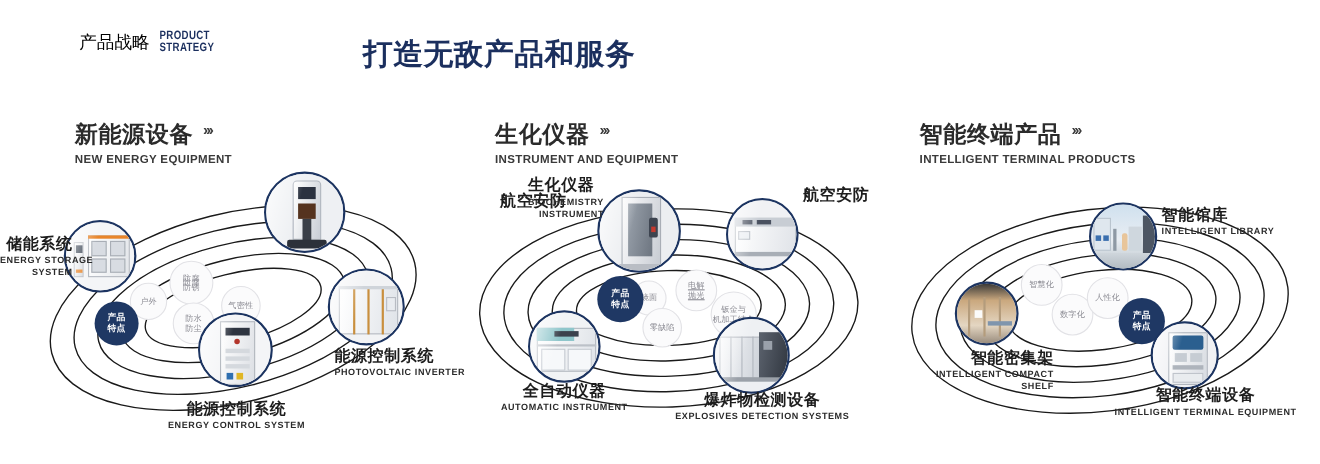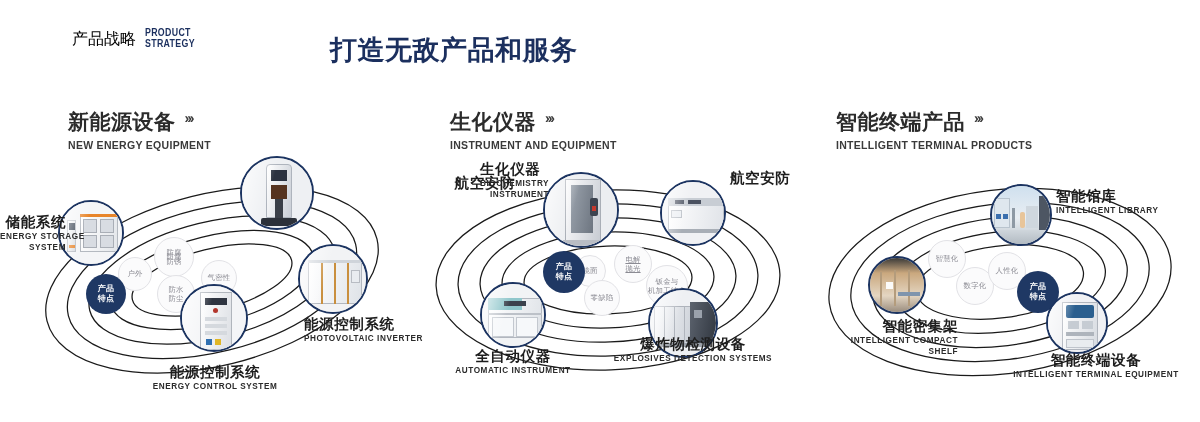--- a/index.html
+++ b/index.html
@@ -341,21 +341,21 @@
         <div class="dv" style="left:4px;  top:16px; width:38px; height:38px; background:linear-gradient(100deg,#f7f8fa,#ccd1d8); border:.6px solid #aeb3bb;"></div>
         <div class="dv" style="left:14px; top:16px; width:1.4px;height:38px; background:#b0b5bd;"></div>
         <div class="dv" style="left:24px; top:16px; width:1.4px;height:38px; background:#b0b5bd;"></div>
         <div class="dv" style="left:34px; top:16px; width:1.4px;height:38px; background:#b0b5bd;"></div>
         <div class="dv" style="left:40px; top:12px; width:28px; height:44px; background:linear-gradient(100deg,#5c636e,#2e343d);"></div>
         <div class="dv" style="left:44px; top:20px; width:8px;  height:8px;  background:#9aa1ab;"></div>
         <div class="dv" style="left:4px;  top:53px; width:64px; height:4px;  background:#9ba1a9;"></div>
         <div class="sheen"></div>
       </div>
     </div>
-    <div class="cap c" style="left:190px; top:184px; width:190px;">
+    <div class="cap c" style="left:190px; top:204px; width:190px;">
       <div class="cn">爆炸物检测设备</div>
       <div class="en">
         <div>EXPLOSIVES DETECTION SYSTEMS</div>
       </div>
     </div>
   </div>
 
   <div class="group" style="left:800px;">
 
     <svg class="rings" viewBox="0 0 400 250">

